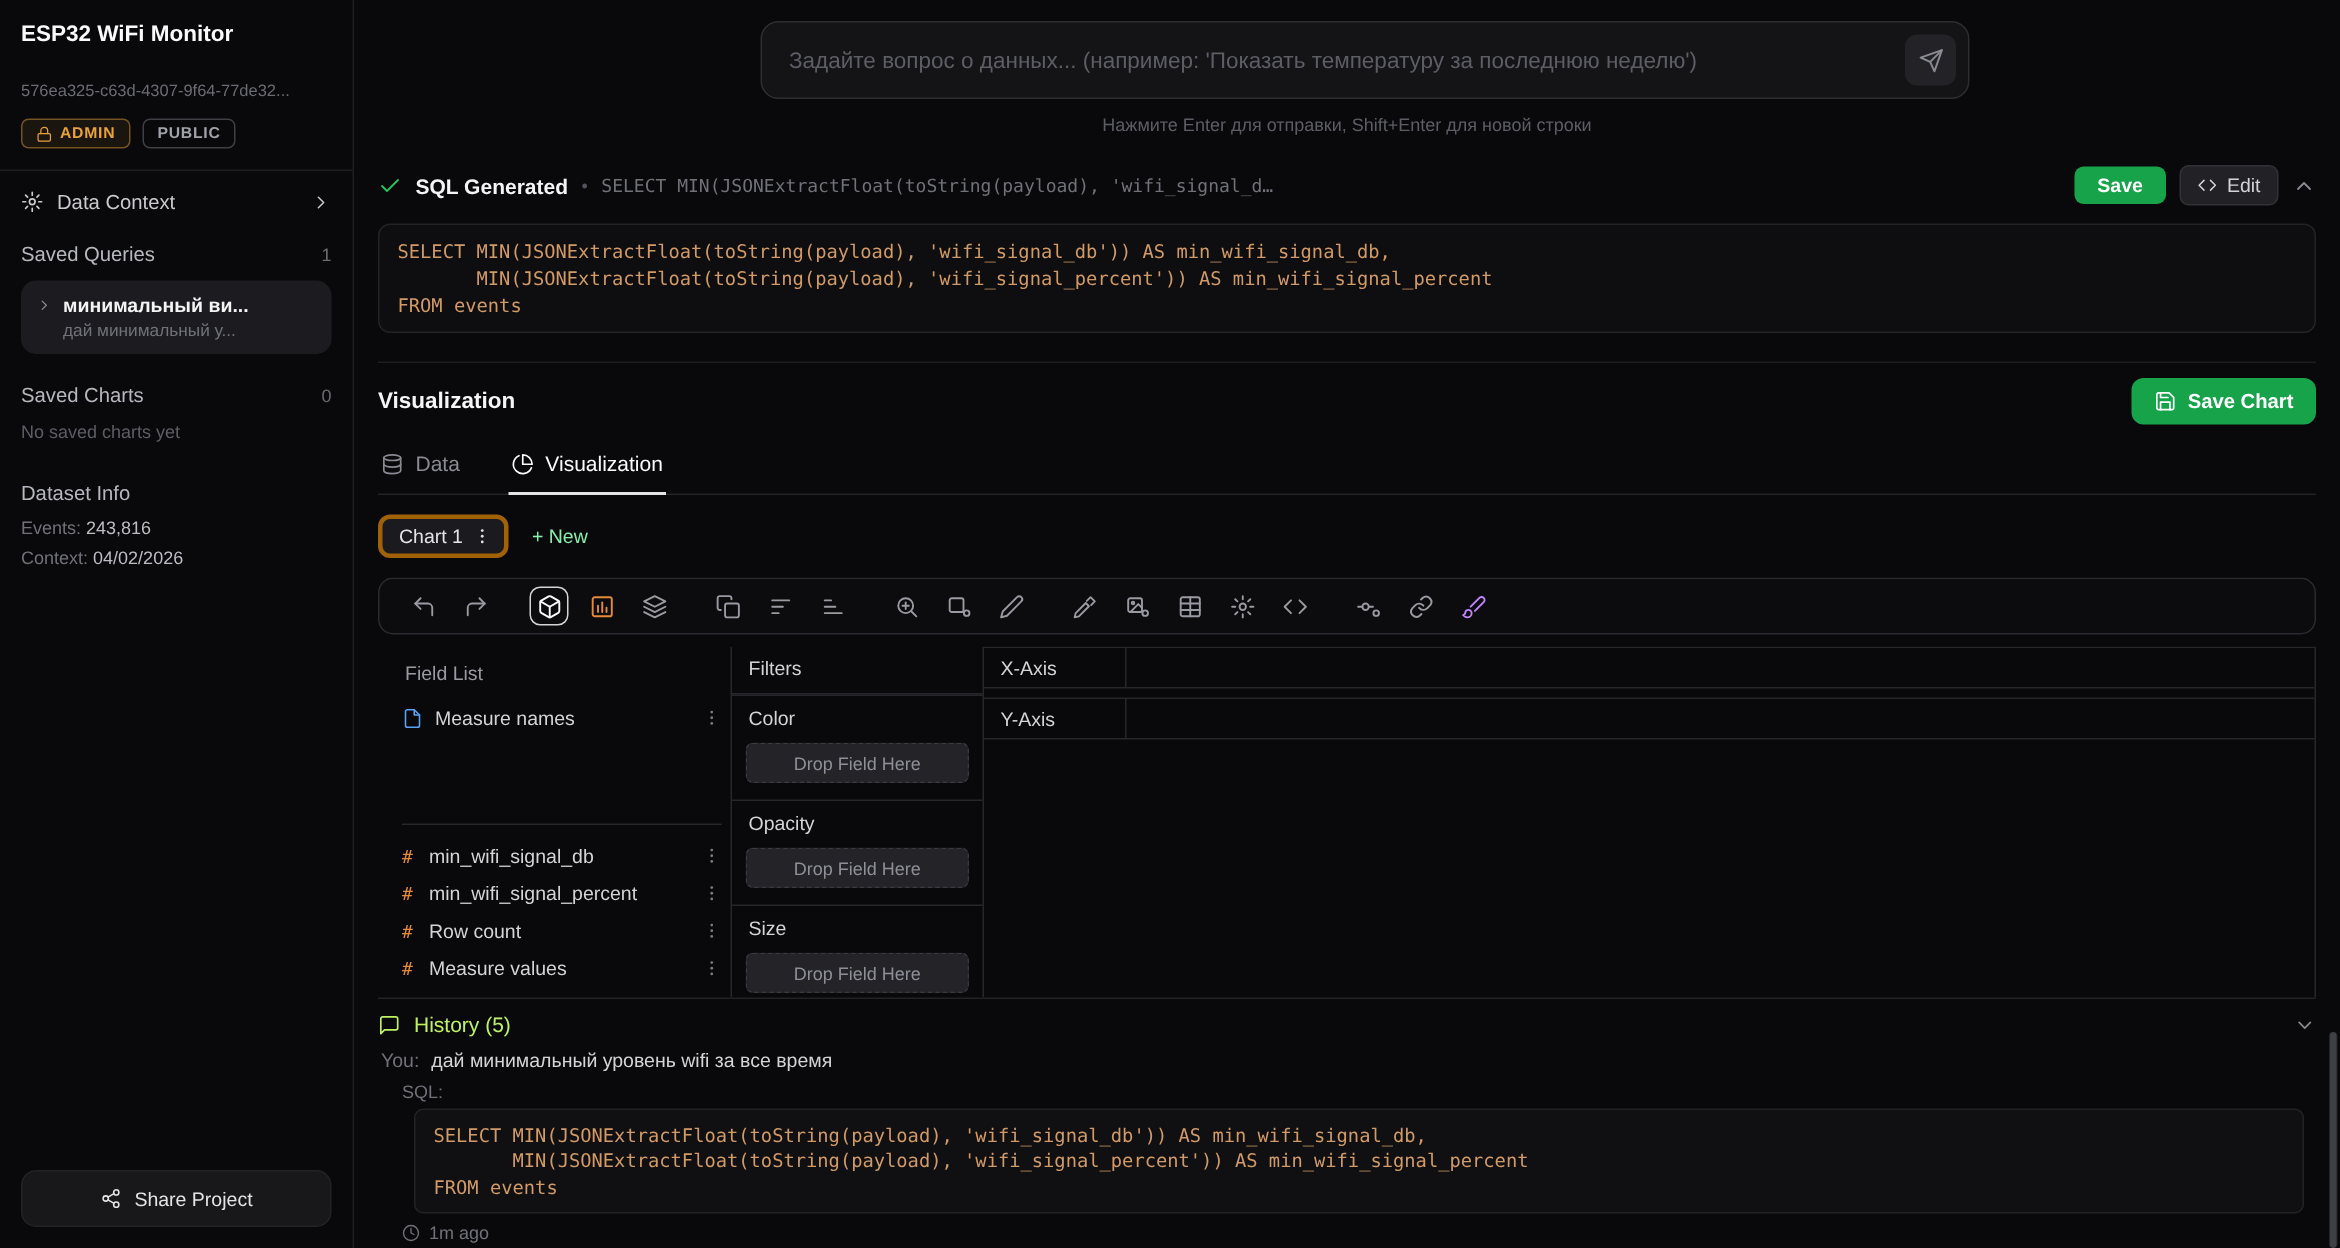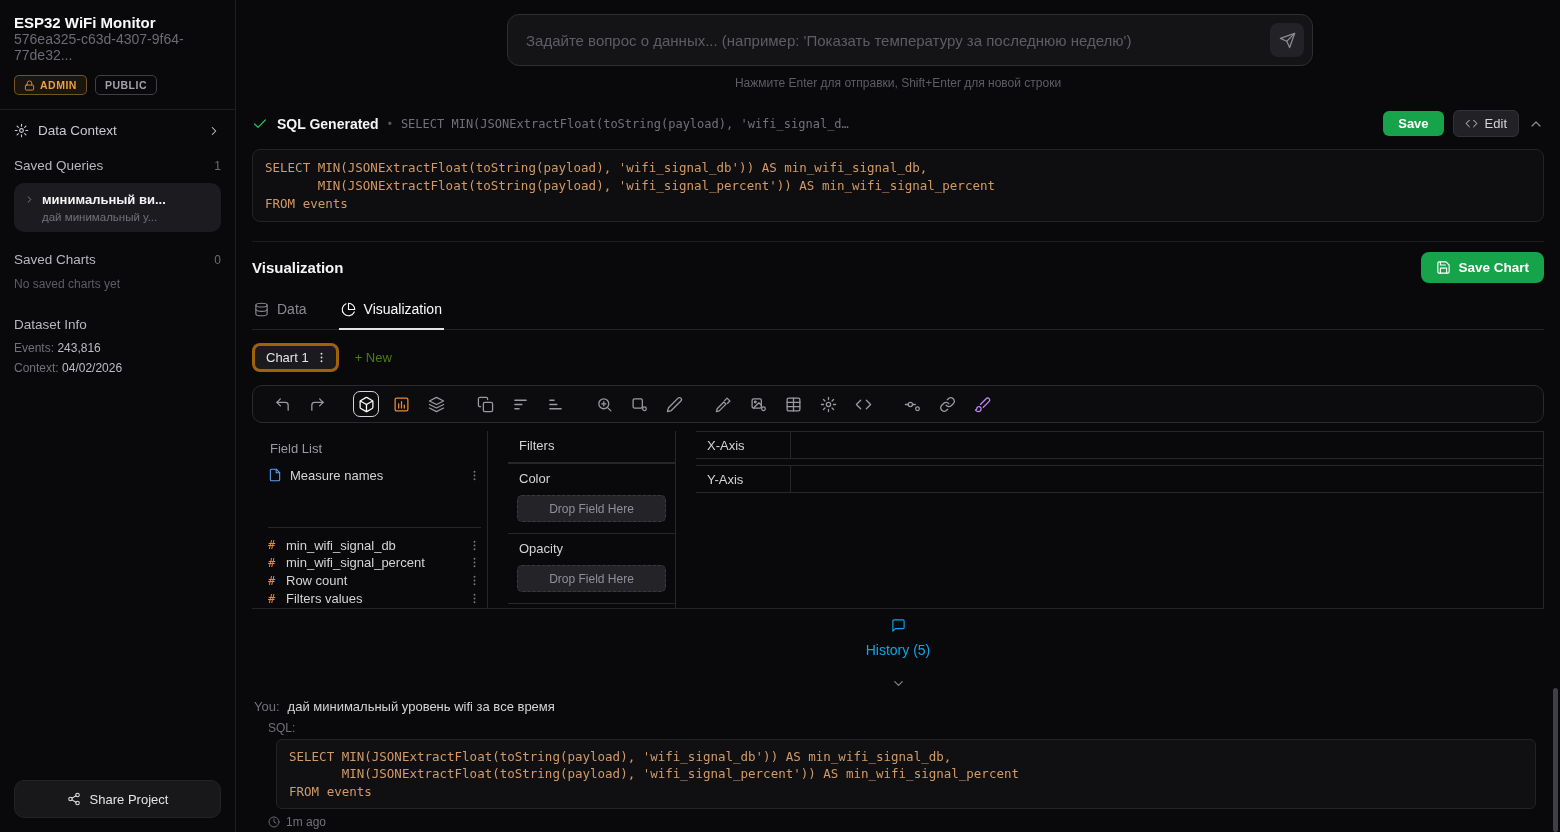--- a/index.html
+++ b/index.html
@@ -10,21 +10,21 @@
   }
   .app { display:flex; height:100%; }
 
   
   .sidebar {
     width:236px; flex:0 0 236px; height:100%;
     border-right:1px solid #1f1f23; background:#09090b;
     padding:14px; display:flex; flex-direction:column;
   }
   .sb-title { font-size:15px; font-weight:700; color:#fafafa; }
-  .sb-uuid { font-size:14px; color:#6b6b74; margin-top:0; }
+  .sb-uuid { font-size:11px; color:#6b6b74; margin-top:24px; }
   .sb-badges { display:flex; gap:8px; margin-top:12px; }
   .badge {
     font-size:10.5px; font-weight:700; letter-spacing:.5px;
     padding:3px 9px; border-radius:5px; border:1px solid;
     display:inline-flex; align-items:center; gap:5px;
   }
   .badge.admin { color:#e9a23b; border-color:rgba(233,162,59,.45); background:rgba(233,162,59,.08); }
   .badge.public { color:#a1a1aa; border-color:#3f3f46; }
   .sb-div { border-top:1px solid #1f1f23; margin:14px -14px 0; }
   .sb-row {
@@ -107,38 +107,38 @@
     font-size:14px; color:#8a8a93; cursor:pointer; border-bottom:2px solid transparent; margin-bottom:-1px;
   }
   .tab.active { color:#fafafa; border-bottom-color:#e4e4e7; }
 
   .chart-tabs { display:flex; align-items:center; gap:16px; margin-top:13px; }
   .chart-pill {
     background:#1b1b1f; border:3px solid #a16207; border-radius:8px;
     padding:4px 8px 4px 11px; font-size:13px; color:#e4e4e7;
     display:flex; align-items:center; gap:6px; cursor:pointer;
   }
-  .new-tab { color:#4d7c0f; font-size:13px; cursor:pointer; }
+  .new-tab { color:#86efac; font-size:13px; cursor:pointer; }
 
   
   .editor { margin-top:13px; flex:1; min-height:0; display:flex; flex-direction:column; overflow:hidden; }
   .toolbar {
     flex:0 0 38px; border:1px solid #2a2a30; border-radius:10px; background:#0c0c0e;
     display:flex; align-items:center; padding:0 16px; gap:9px; color:#9a9aa3;
   }
   .tb-group { display:flex; align-items:center; gap:9px; margin-right:14px; }
   .tb-btn {
     background:none; border:none; color:#9a9aa3; cursor:pointer;
     width:26px; height:26px; display:flex; align-items:center; justify-content:center; border-radius:7px;
   }
   .tb-btn.selected { border:1.5px solid #d4d4d8; color:#fafafa; }
   .tb-btn.accent { color:#e58a3a; }
   .tb-btn.brush { color:#c084fc; }
 
-  .panels { flex:1; min-height:0; display:flex; margin-top:8px; overflow:hidden;gap:20px; }
+  .panels { flex:1; min-height:0; display:flex; margin-top:8px; overflow:hidden; }
   .fields-panel { width:236px; flex:0 0 236px; border-right:1px solid #26262b; padding:6px 6px 0 16px; display:flex; flex-direction:column; }
   .fp-title { font-size:13px; color:#9a9aa3; padding:4px 2px 10px; }
   .field-row { display:flex; align-items:center; gap:8px; height:25px; color:#d4d4d8; font-size:13px; cursor:grab; }
   .field-row .hash { color:#e58a3a; font-family:"DejaVu Sans Mono", monospace; font-size:12px; width:10px; }
   .field-row .kebab { margin-left:auto; color:#7a7a83; }
   .fp-spacer { height:52px; }
   .fp-div { border-top:1px solid #26262b; margin:6px 0 8px; }
 
   .enc-panel { width:168px; flex:0 0 168px; border-right:1px solid #26262b; display:flex; flex-direction:column; }
   .enc-h { padding:7px 11px 9px; font-size:13px; color:#d4d4d8; }
@@ -154,21 +154,21 @@
 
   .axes-panel { flex:1; min-width:0; border-right:1px solid #26262b; display:flex; flex-direction:column; }
   .axis-row { display:flex; height:28px; border-top:1px solid #26262b; border-bottom:1px solid #26262b; }
   .axis-row + .axis-row { margin-top:6px; }
   .axis-label { width:95px; flex:0 0 95px; border-right:1px solid #26262b; display:flex; align-items:center; padding-left:11px; font-size:13px; color:#d4d4d8; }
   .axis-drop { flex:1; }
   .canvas { flex:1; }
 
   
   .history { flex:0 0 auto; border-top:1px solid #232327; padding-top:6px; }
-  .hist-head { display:flex; align-items:center; gap:9px; padding:3px 0 4px; color:#0ea5e9; font-size:14px;flex-direction:column; }
+  .hist-head { display:flex; align-items:flex-end; gap:9px; padding:3px 0 4px; color:#bef264; font-size:14px; }
   .hist-you { display:flex; gap:8px; font-size:13px; padding:4px 0 2px 2px; }
   .hist-you .you { color:#71717a; }
   .hist-you .q { color:#d4d4d8; }
   .hist-sql-label { font-size:12px; color:#71717a; margin:5px 0 4px 16px; }
   .hist-code {
     margin:0 8px 0 24px; background:#101013; border:1px solid #232327; border-radius:6px;
     padding:8px 12px; font-family:"DejaVu Sans Mono", monospace;
     font-size:12.5px; line-height:1.4; color:#d19a66; white-space:pre; overflow:hidden;
   }
   .hist-time { display:flex; align-items:center; gap:6px; font-size:12px; color:#71717a; margin:6px 0 3px 16px; }
@@ -515,21 +515,21 @@
             <span class="hash">#</span>
             <span>Row count</span>
             <svg class="ic-fill kebab" width="13" height="13" viewBox="0 0 24 24">
                 <circle cx="12" cy="5" r="1.7"></circle>
                 <circle cx="12" cy="12" r="1.7"></circle>
                 <circle cx="12" cy="19" r="1.7"></circle>
               </svg>
           </div>
           <div class="field-row">
             <span class="hash">#</span>
-            <span>Filters values</span>
+            <span>Measure values</span>
             <svg class="ic-fill kebab" width="13" height="13" viewBox="0 0 24 24">
                 <circle cx="12" cy="5" r="1.7"></circle>
                 <circle cx="12" cy="12" r="1.7"></circle>
                 <circle cx="12" cy="19" r="1.7"></circle>
               </svg>
           </div>
         </div>
 
         <div class="enc-panel">
           <div class="enc-h bordered">Filters</div>

